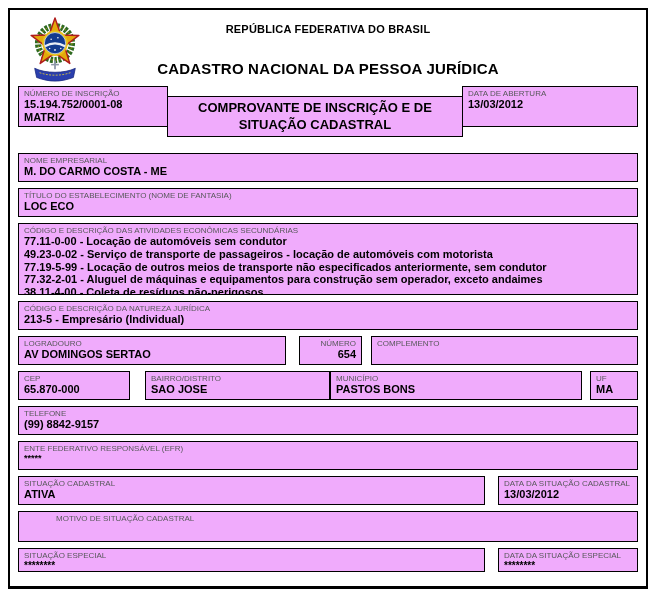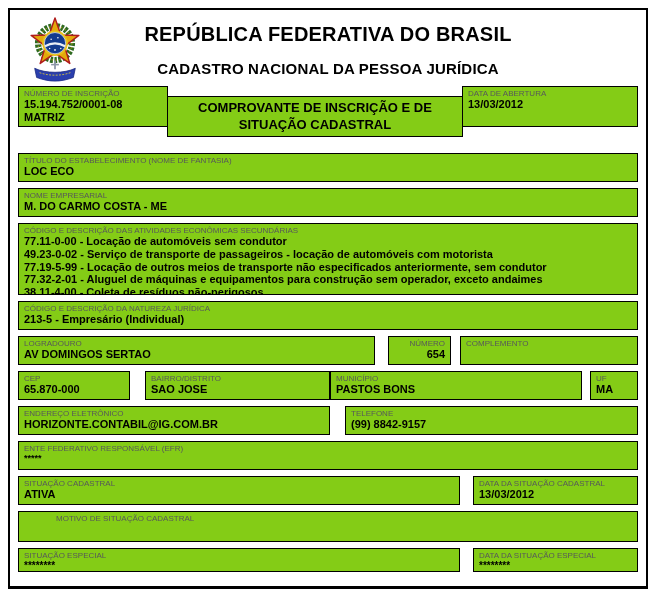--- a/index.html
+++ b/index.html
@@ -12,50 +12,50 @@
   .doc {
     position: absolute; left: 8px; top: 8px;
     width: 640px; height: 581px;
     border: 2px solid #000; border-bottom-width: 3px;
     padding: 0 8px; overflow: hidden; background: #fff;
   }
   
   .hdr { position: relative; height: 76px; }
   .emblem { position: absolute; left: 8px; top: 3px; width: 58px; height: 70px; }
   .t1 { position: absolute; top: 13px; left: 0; right: 0; text-align: center;
-        font-size: 20px; font-weight: bold; letter-spacing: .2px; }
+        font-size: 11px; font-weight: bold; letter-spacing: .2px; }
   .t2 { position: absolute; top: 50px; left: 0; right: 0; text-align: center;
         font-size: 15px; font-weight: bold; letter-spacing: .2px; }
   
   .row { display: flex; margin-bottom: 6px; }
-  .box { border: 1px solid #000; padding: 2px 5px 1px; overflow: hidden; background: #84cc16; }
+  .box { border: 1px solid #000; padding: 2px 5px 1px; overflow: hidden; background: #f0abfc; }
   .lbl { font-size: 8px; line-height: 1.15; color: #57585a; white-space: nowrap; }
   .val { font-size: 11px; font-weight: bold; line-height: 1.16; color: #000; white-space: nowrap; }
   .h-std { height: 29px; }
   .h-sec { height: 72px; }
   .h-motivo { height: 31px; padding-left: 37px; }
   .h-esp { height: 24px; }
   .h-esp .val { font-size: 10px; }
   .full { flex: 1; }
   
   .row1 .box { height: 41px; }
   .b-insc { width: 150px; }
   .b-title { flex: 1; margin: 10px -1px; display: flex; align-items: center; justify-content: center; }
   .doc-title { font-size: 13px; font-weight: bold; text-align: center; max-width: 272px; line-height: 1.3; }
   .b-abert { width: 176px; }
   
-  .b-logr { width: 357px; margin-right: 13px; }
+  .b-logr { width: 268px; margin-right: 13px; }
   .b-num { width: 63px; margin-right: 9px; text-align: right; }
   .b-cep { width: 112px; margin-right: 15px; }
   .b-bairro { width: 185px; margin-right: 0; }
   .b-mun { flex: 1; margin-right: 8px; }
   .b-uf { width: 48px; }
   .b-email { width: 312px; margin-right: 15px; }
   .b-sit { flex: 1; margin-right: 13px; }
-  .b-sitdata { width: 165px; }
+  .b-sitdata { width: 140px; }
   .efr-val { font-size: 9px; }
 </style>
 </head>
 <body>
 
 <div class="doc">
 
   <div class="hdr">
     <svg class="emblem" viewBox="0 0 60 72" aria-hidden="true">
       <circle cx="30" cy="31" r="17.5" fill="none" stroke="#2f6b22" stroke-width="6.5" stroke-dasharray="2.8 1.4"></circle>
@@ -88,29 +88,29 @@
       <div class="doc-title">COMPROVANTE DE INSCRIÇÃO E DE SITUAÇÃO CADASTRAL</div>
     </div>
     <div class="box b-abert">
       <div class="lbl">DATA DE ABERTURA</div>
       <div class="val">13/03/2012</div>
     </div>
   </div>
 
   <div class="row">
     <div class="box full h-std">
+      <div class="lbl">NOME EMPRESARIAL</div>
+      <div class="val">M. DO CARMO COSTA - ME</div>
+    </div>
+  </div>
+
+  <div class="row">
+    <div class="box full h-std">
       <div class="lbl">TÍTULO DO ESTABELECIMENTO (NOME DE FANTASIA)</div>
       <div class="val">LOC ECO</div>
-    </div>
-  </div>
-
-  <div class="row">
-    <div class="box full h-std">
-      <div class="lbl">NOME EMPRESARIAL</div>
-      <div class="val">M. DO CARMO COSTA - ME</div>
     </div>
   </div>
 
 
   <div class="row">
     <div class="box full h-sec">
       <div class="lbl">CÓDIGO E DESCRIÇÃO DAS ATIVIDADES ECONÔMICAS SECUNDÁRIAS</div>
       <div class="val">77.11-0-00 - Locação de automóveis sem condutor</div>
       <div class="val">49.23-0-02 - Serviço de transporte de passageiros - locação de automóveis com motorista</div>
       <div class="val">77.19-5-99 - Locação de outros meios de transporte não especificados anteriormente, sem condutor</div>
@@ -154,24 +154,20 @@
       <div class="lbl">MUNICÍPIO</div>
       <div class="val">PASTOS BONS</div>
     </div>
     <div class="box b-uf h-std">
       <div class="lbl">UF</div>
       <div class="val">MA</div>
     </div>
   </div>
 
   <div class="row">
-    <div class="box b-email h-std">
-      <div class="lbl">ENDEREÇO ELETRÔNICO</div>
-      <div class="val">HORIZONTE.CONTABIL@IG.COM.BR</div>
-    </div>
     <div class="box full h-std">
       <div class="lbl">TELEFONE</div>
       <div class="val">(99) 8842-9157</div>
     </div>
   </div>
 
   <div class="row">
     <div class="box full h-std">
       <div class="lbl">ENTE FEDERATIVO RESPONSÁVEL (EFR)</div>
       <div class="val efr-val">*****</div>

